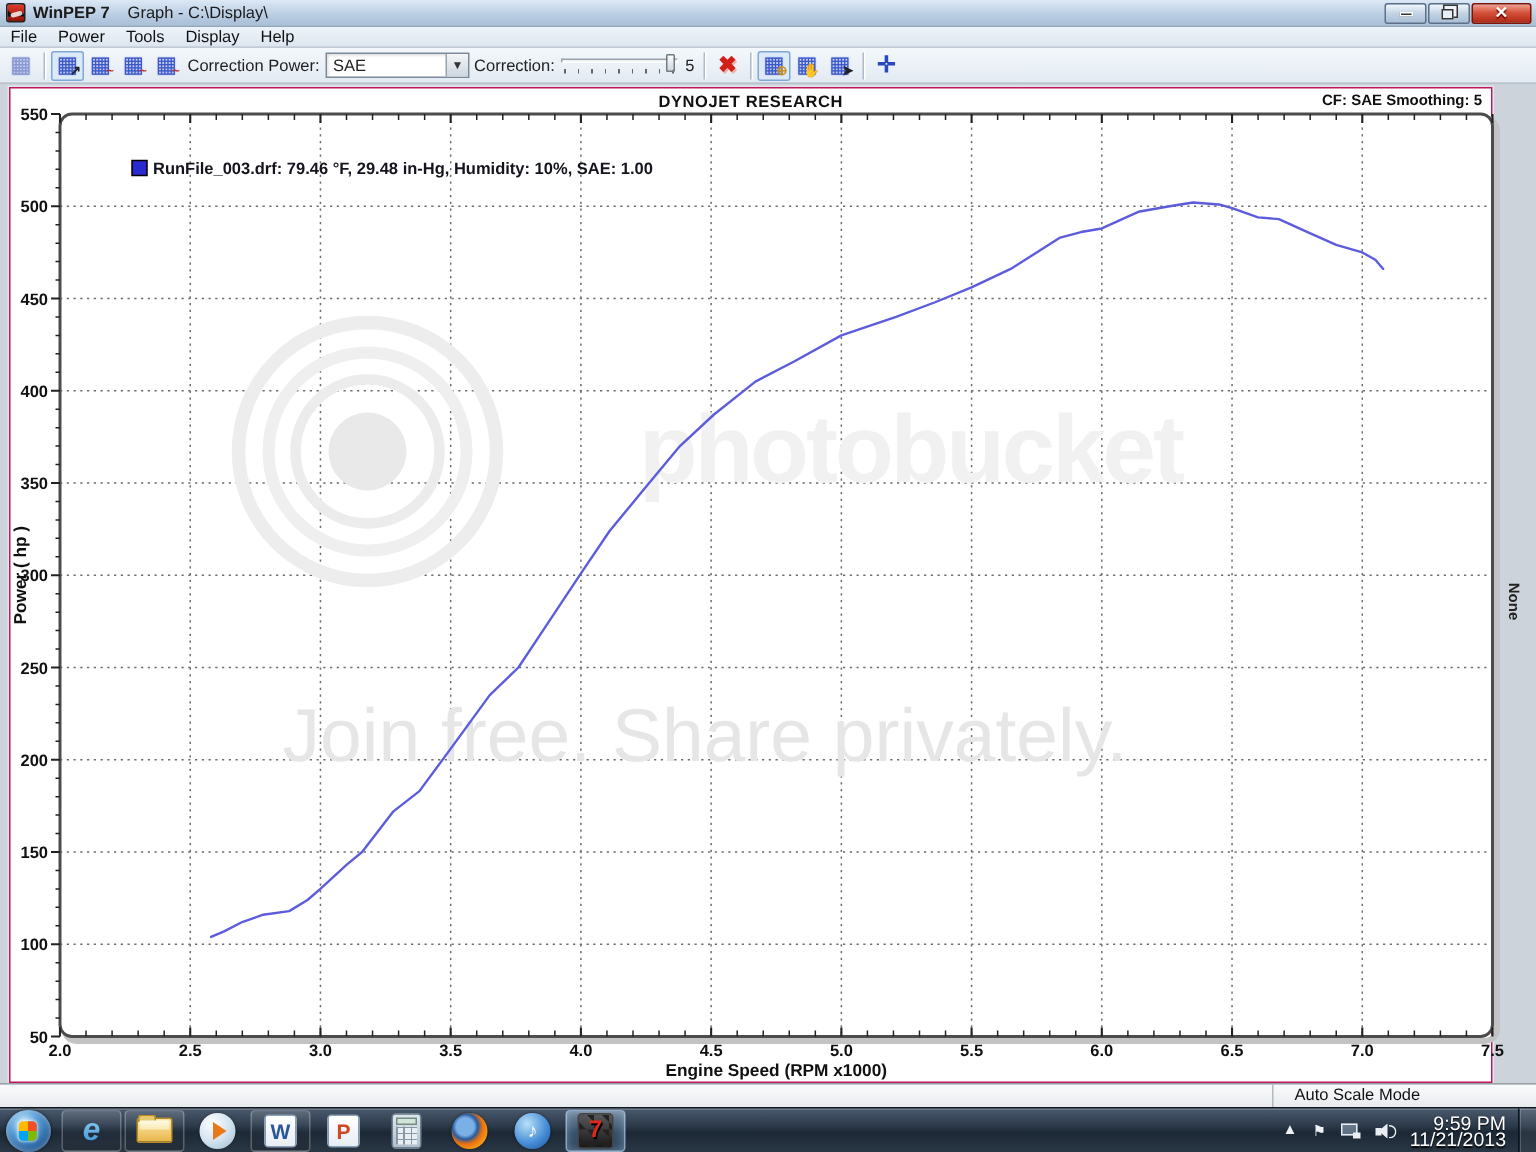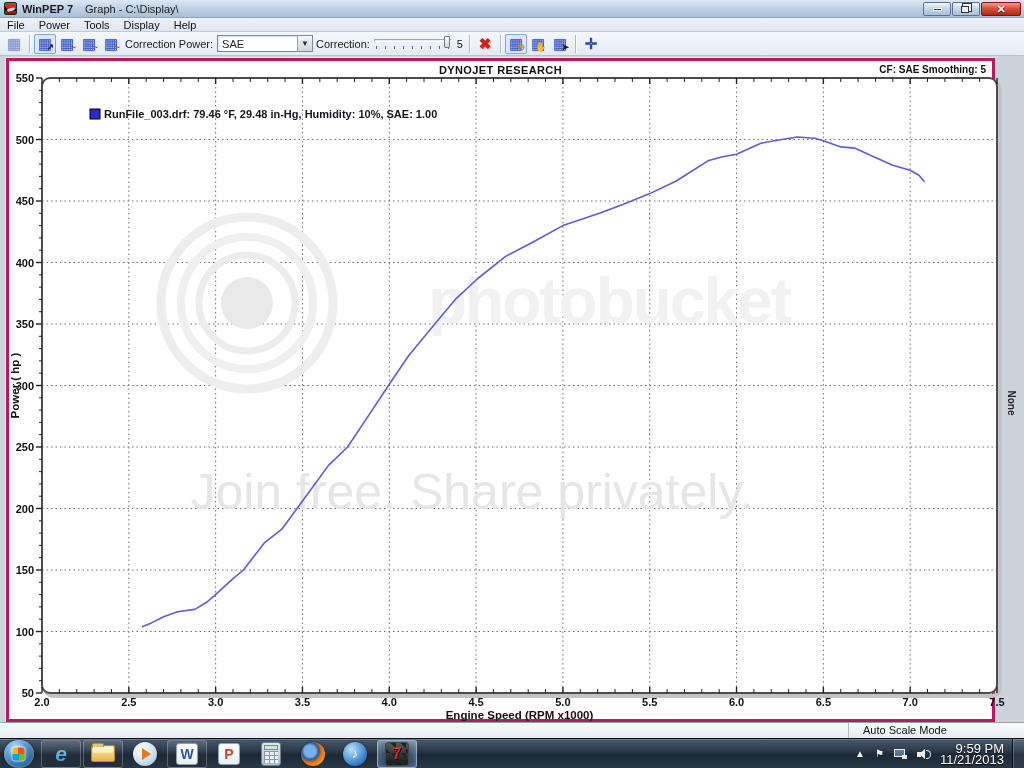--- a/index.html
+++ b/index.html
@@ -57,21 +57,21 @@
   .sl-track { position:absolute; left:0; right:0; top:4px; height:3px; border:1px solid #9aa4ae;
     border-bottom-color:#fff; border-right-color:#fff; background:#eef0f2; }
   .sl-ticks { position:absolute; left:2px; right:2px; top:11px; height:3px;
     background:repeating-linear-gradient(90deg,#666 0 1px,transparent 1px 9px); }
   .sl-thumb { position:absolute; right:2px; top:1px; width:6px; height:12px;
     background:linear-gradient(#fdfdfd,#cfd6dd); border:1px solid #707a84; border-radius:1px; }
   .sl-val { margin:0 2px; }
 
   
   .panel { position:absolute; left:6px; top:58px; width:989px; height:664px;
-    background:#fff; border:3px solid #be185d; box-shadow:0 0 0 1px #e2e5ea; }
+    background:#fff; border:1px solid #be185d; box-shadow:0 0 0 1px #e2e5ea; }
   .ph-center { position:absolute; left:0; right:0; top:3px; text-align:center;
     font-size:11px; font-weight:bold; color:#101010; letter-spacing:.4px; }
   .ph-right { position:absolute; right:6px; top:3px; font-size:10px; font-weight:bold; color:#101010; }
   svg.chart { position:absolute; left:0; top:0; width:1010px; height:662px; }
 
   
   .statusbar { position:absolute; left:0; top:722px; width:1024px; height:16px;
     background:linear-gradient(#fafbfc,#e8ebee); border-top:1px solid #9aa0a8; font-size:11px; color:#111; }
   .status-mode { position:absolute; right:4px; top:0; height:16px; line-height:15px; padding-left:10px;
     border-left:1px solid #b4bac2; width:172px; text-align:left; padding-left:14px;}

